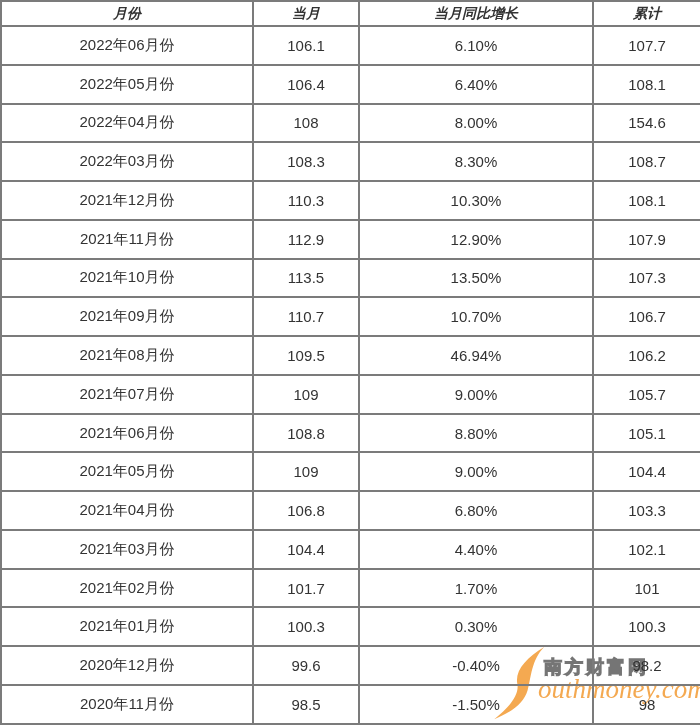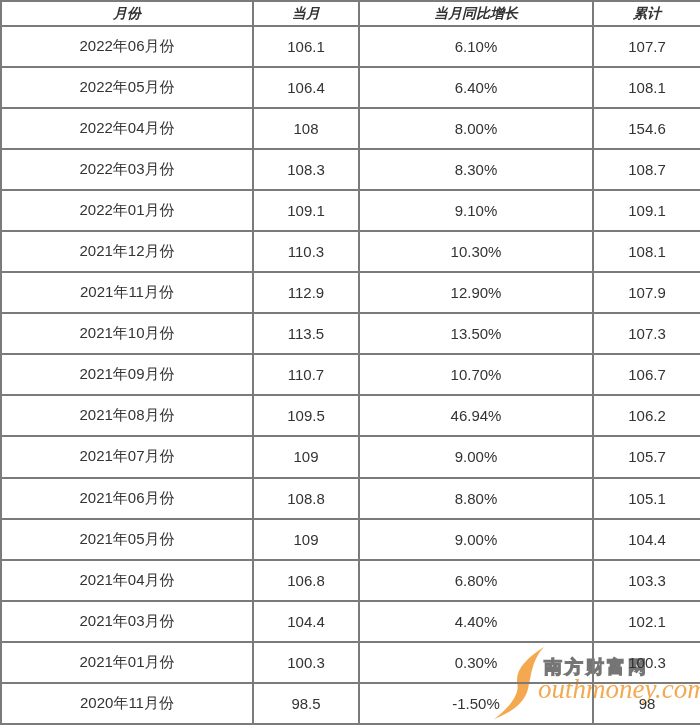--- a/index.html
+++ b/index.html
@@ -133,26 +133,20 @@
           <td>8.00%</td>
           <td>154.6</td>
         </tr>
         <tr>
           <td>2022年03月份</td>
           <td>108.3</td>
           <td>8.30%</td>
           <td>108.7</td>
         </tr>
         <tr>
-          <td>2022年01月份</td>
-          <td>109.1</td>
-          <td>9.10%</td>
-          <td>109.1</td>
-        </tr>
-        <tr>
           <td>2021年12月份</td>
           <td>110.3</td>
           <td>10.30%</td>
           <td>108.1</td>
         </tr>
         <tr>
           <td>2021年11月份</td>
           <td>112.9</td>
           <td>12.90%</td>
           <td>107.9</td>
@@ -199,26 +193,38 @@
           <td>6.80%</td>
           <td>103.3</td>
         </tr>
         <tr>
           <td>2021年03月份</td>
           <td>104.4</td>
           <td>4.40%</td>
           <td>102.1</td>
         </tr>
         <tr>
+          <td>2021年02月份</td>
+          <td>101.7</td>
+          <td>1.70%</td>
+          <td>101</td>
+        </tr>
+        <tr>
           <td>2021年01月份</td>
           <td>100.3</td>
           <td>0.30%</td>
           <td>100.3</td>
         </tr>
         <tr>
+          <td>2020年12月份</td>
+          <td>99.6</td>
+          <td>-0.40%</td>
+          <td>98.2</td>
+        </tr>
+        <tr>
           <td>2020年11月份</td>
           <td>98.5</td>
           <td>-1.50%</td>
           <td>98</td>
         </tr>
       </tbody>
   </table>
 
 </div>
 

